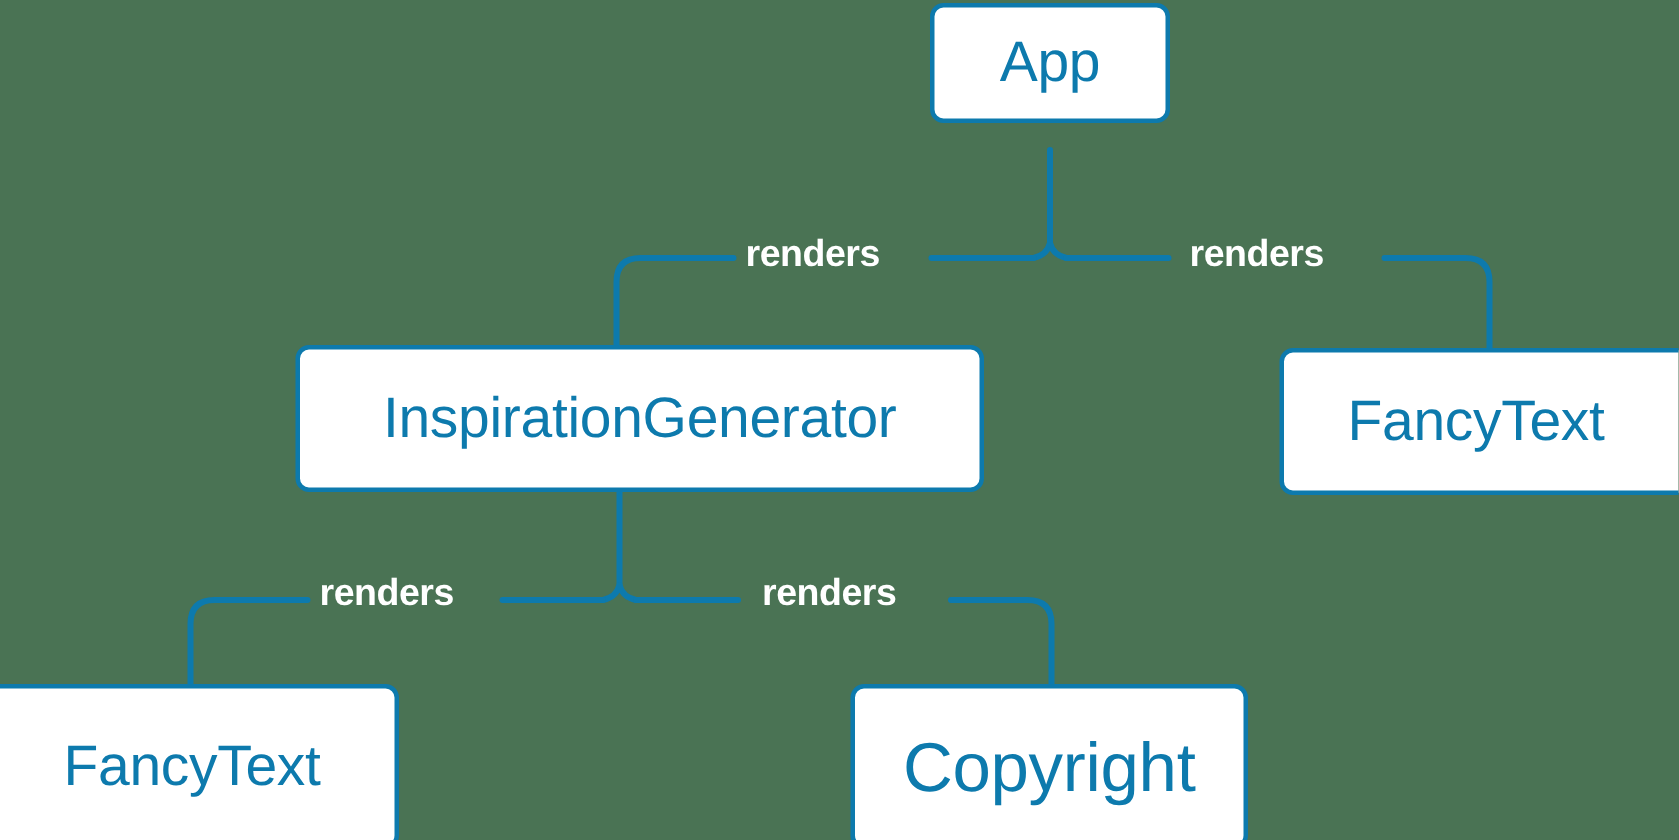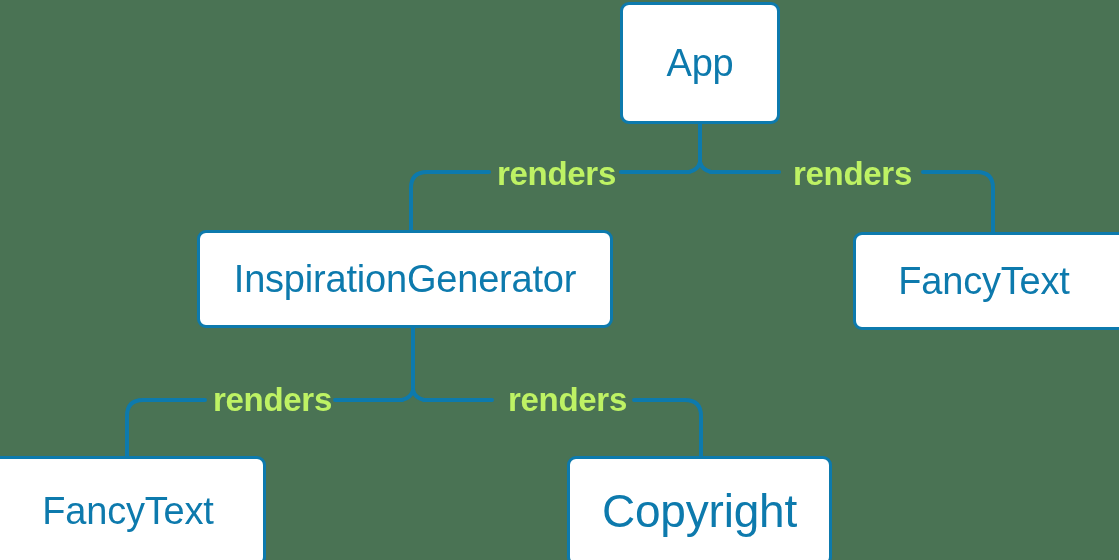--- a/index.html
+++ b/index.html
@@ -41,26 +41,26 @@
     white-space: nowrap;
     z-index: 3;
   }
   .node-label {
     display: block;
     line-height: 1;
   }
 
   
   #node-app {
-    left: 620px; top: 2px; width: 160px; height: 122px;
+    left: 620px; top: 2px; width: 160px; height: 80px;
   }
   #node-app .node-label { font-size: 38px; }
 
   #node-inspiration {
-    left: 197px; top: 230px; width: 416px; height: 98px; justify-content: center;
+    left: 197px; top: 230px; width: 459px; height: 98px; justify-content: center;
   }
   #node-inspiration .node-label { font-size: 38px; }
 
   #node-fancytext-right {
     left: 853px; top: 232px; width: 280px; height: 98px;
     border-top-right-radius: 0; border-bottom-right-radius: 0;
   }
   #node-fancytext-right .node-label { font-size: 38px; padding-right: 18px; }
 
   #node-fancytext-bottom {
@@ -70,22 +70,22 @@
   #node-fancytext-bottom .node-label { font-size: 38px; padding-left: 10px; }
 
   #node-copyright {
     left: 567px; top: 456px; width: 265px; height: 110px;
   }
   #node-copyright .node-label { font-size: 46px; }
 
   
   .edge-label {
     position: absolute;
-    color: #bef264;
-    font-size: 33px;
+    color: #ffffff;
+    font-size: 25px;
     font-weight: bold;
     letter-spacing: -0.3px;
     line-height: 1;
     white-space: nowrap;
     z-index: 4;
   }
   #edge-label-app-inspiration { left: 497px; top: 157px; }
   #edge-label-app-fancytext  { left: 793px; top: 157px; }
   #edge-label-ig-fancytext   { left: 213px; top: 383px; }
   #edge-label-ig-copyright   { left: 508px; top: 383px; }

